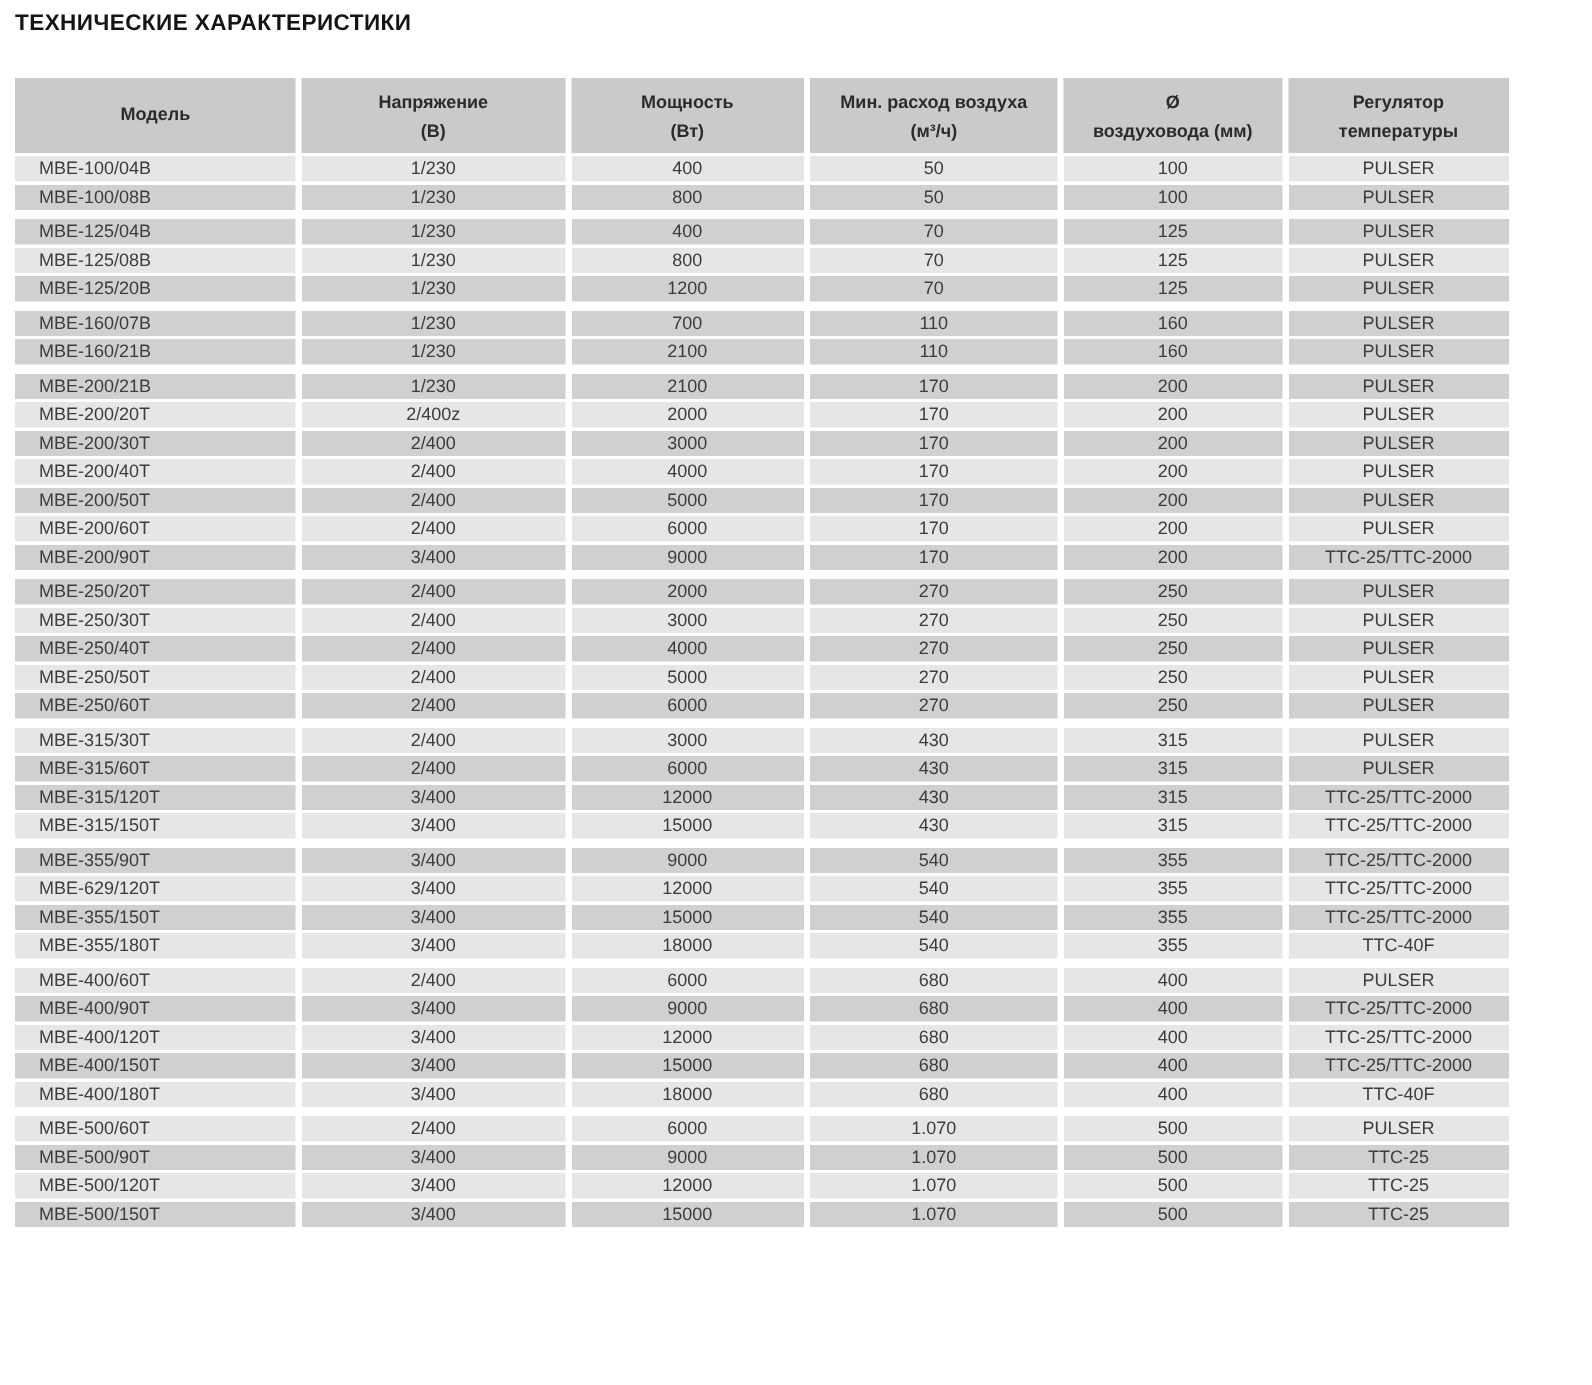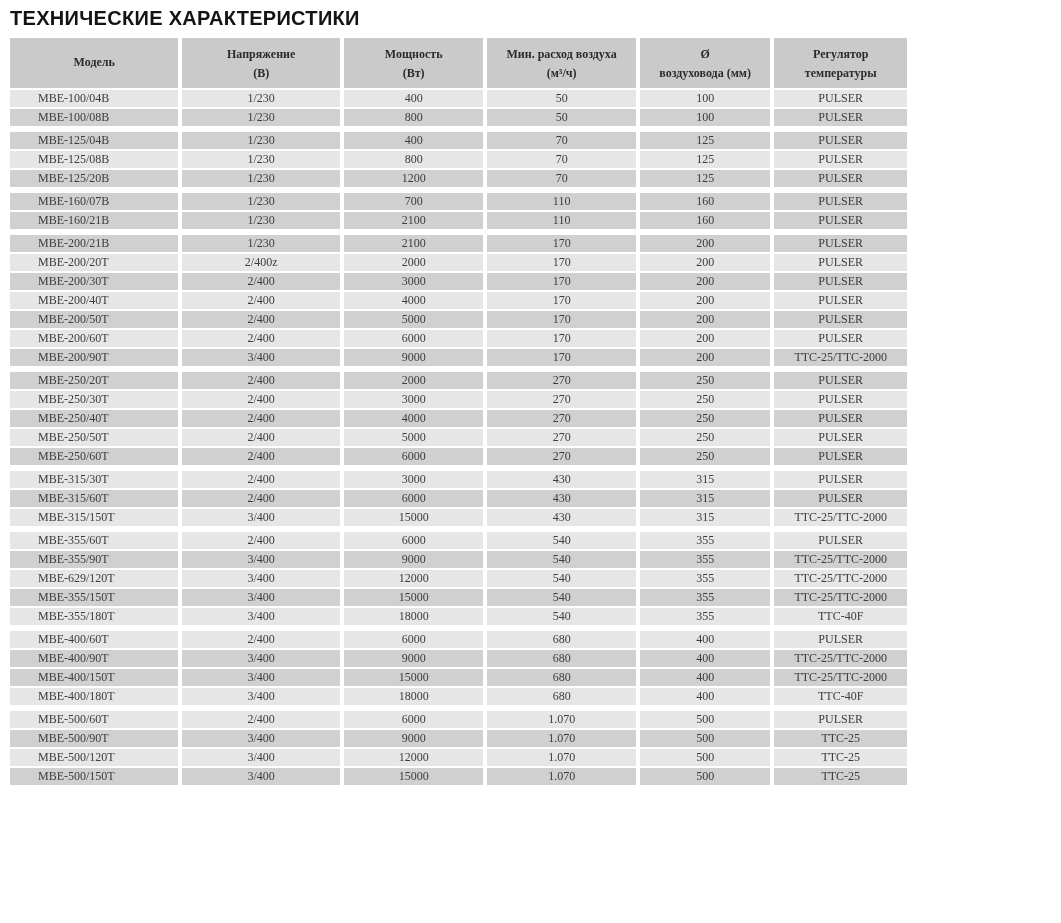--- a/index.html
+++ b/index.html
@@ -12,32 +12,31 @@
   }
   *{box-sizing:border-box;}
   html,body{margin:0;padding:0;background:#ffffff;}
   body{
     width:1061px;height:923px;
     font-family:"Liberation Sans", sans-serif;
     overflow:hidden;
   }
   .page{padding:5px 10px 0 10px;}
   .page-title{
-    font-size:20px;
+    font-size:15px;
     font-weight:bold;
     color:var(--title-text);
     letter-spacing:.3px;
     margin:2px 0 0 0;
   }
   table.specs{
     border-collapse:collapse;
     table-layout:fixed;
-    width:897px;
-    margin-top:8px;
-    font-family:Liberation Serif, serif;
+    width:996px;
+    margin-top:28px;
   }
   
   thead th{
     background:var(--header-bg);
     color:var(--header-text);
     font-size:12px;
     font-weight:bold;
     height:50px;
     padding:0;
     vertical-align:middle;
@@ -60,21 +59,21 @@
     padding:0;
     text-align:center;
     border-right:4px solid #fff;
     border-bottom:2px solid #fff;
     white-space:nowrap;
     overflow:hidden;
   }
   tbody td:last-child{border-right:none;text-align:center;}
   tbody tr.light td{background:var(--row-light);}
   tbody tr.dark td{background:var(--row-dark);}
-  tbody td.model{text-align:left;padding-left:28px;}
+  tbody td.model{text-align:left;padding-left:16px;}
   
   tbody tr.gap td{
     background:#fff;
     height:5px;
     line-height:5px;
     border:none;
   }
 </style>
 </head>
 <body>
@@ -309,38 +308,38 @@
           <td>PULSER</td>
         </tr>
         <tr class="dark">
           <td class="model">MBE-315/60T</td>
           <td>2/400</td>
           <td>6000</td>
           <td>430</td>
           <td>315</td>
           <td>PULSER</td>
         </tr>
+        <tr class="dark">
+          <td class="model">MBE-315/120T</td>
+          <td>3/400</td>
+          <td>12000</td>
+          <td>430</td>
+          <td>315</td>
+          <td>TTC-25/TTC-2000</td>
+        </tr>
         <tr class="light">
           <td class="model">MBE-315/150T</td>
           <td>3/400</td>
           <td>15000</td>
           <td>430</td>
           <td>315</td>
           <td>TTC-25/TTC-2000</td>
         </tr>
         <tr class="gap">
           <td colspan="6"></td>
-        </tr>
-        <tr class="light">
-          <td class="model">MBE-355/60T</td>
-          <td>2/400</td>
-          <td>6000</td>
-          <td>540</td>
-          <td>355</td>
-          <td>PULSER</td>
         </tr>
         <tr class="dark">
           <td class="model">MBE-355/90T</td>
           <td>3/400</td>
           <td>9000</td>
           <td>540</td>
           <td>355</td>
           <td>TTC-25/TTC-2000</td>
         </tr>
         <tr class="light">
@@ -375,20 +374,28 @@
           <td>2/400</td>
           <td>6000</td>
           <td>680</td>
           <td>400</td>
           <td>PULSER</td>
         </tr>
         <tr class="dark">
           <td class="model">MBE-400/90T</td>
           <td>3/400</td>
           <td>9000</td>
+          <td>680</td>
+          <td>400</td>
+          <td>TTC-25/TTC-2000</td>
+        </tr>
+        <tr class="light">
+          <td class="model">MBE-400/120T</td>
+          <td>3/400</td>
+          <td>12000</td>
           <td>680</td>
           <td>400</td>
           <td>TTC-25/TTC-2000</td>
         </tr>
         <tr class="dark">
           <td class="model">MBE-400/150T</td>
           <td>3/400</td>
           <td>15000</td>
           <td>680</td>
           <td>400</td>

